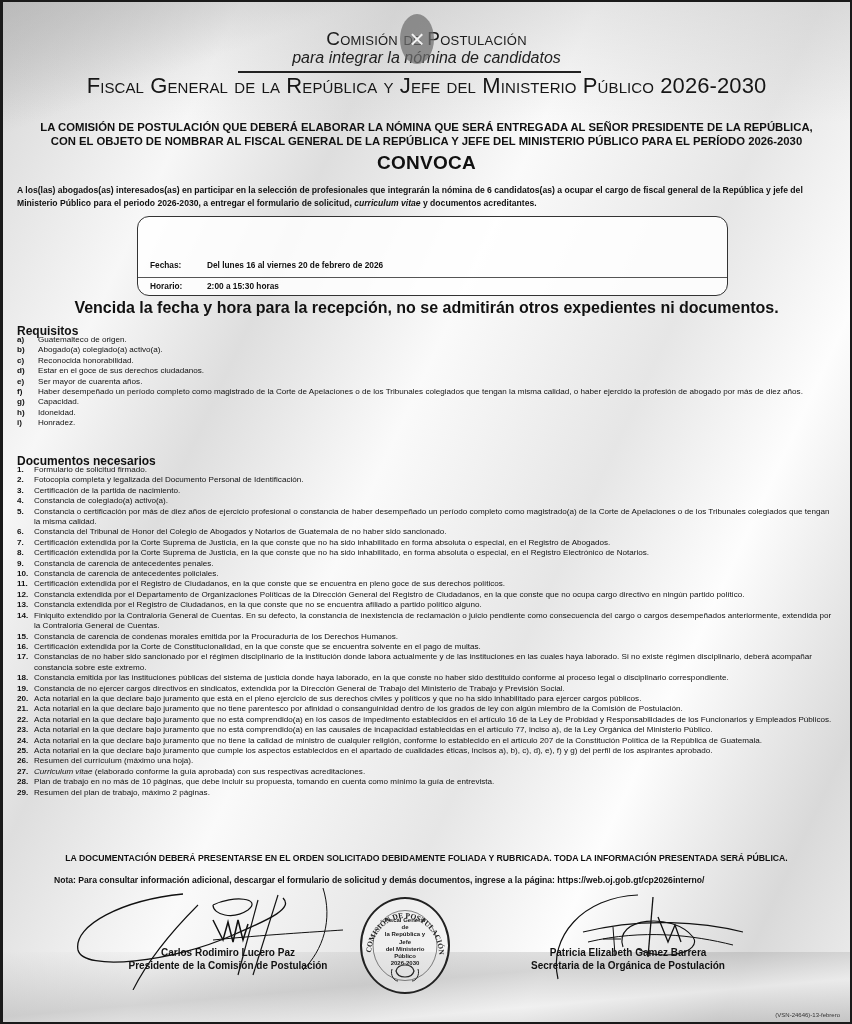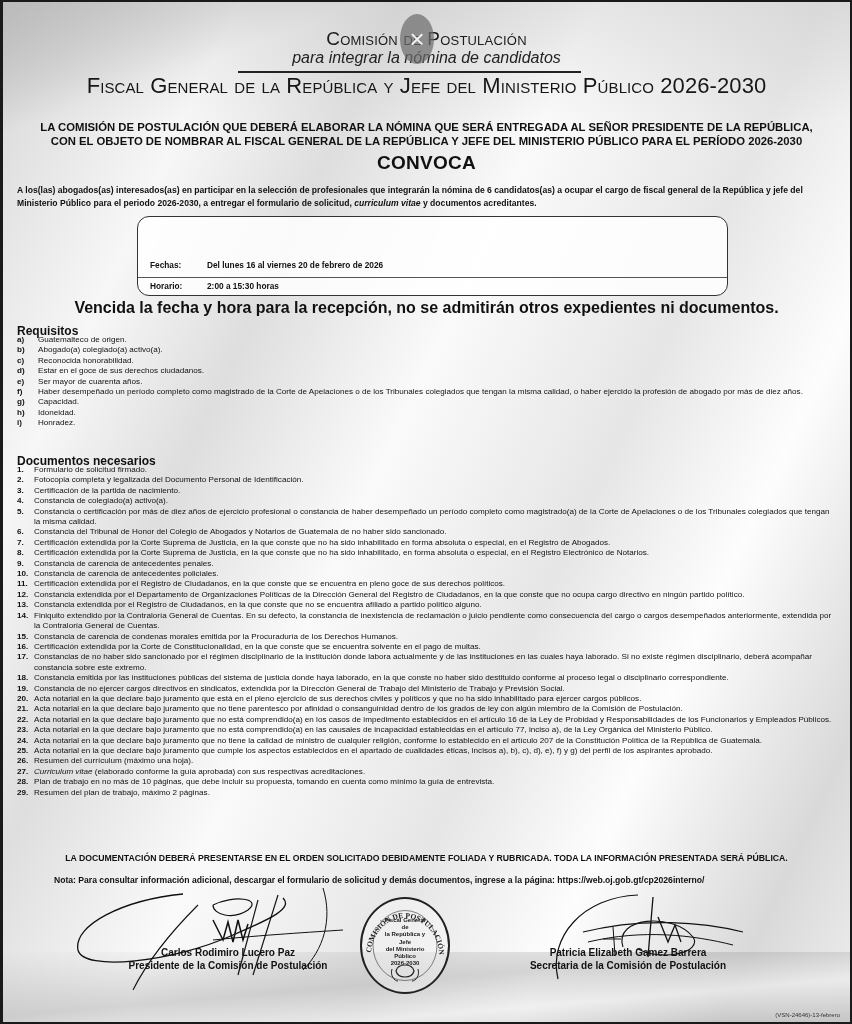--- a/index.html
+++ b/index.html
@@ -351,18 +351,18 @@
       <path d="M95 8 C40 10 5 50 15 92" fill="none" stroke="#111" stroke-width="1.2"></path>
       <path d="M40 45 C100 30 160 35 200 45" fill="none" stroke="#111" stroke-width="1.2"></path>
       <path d="M45 55 C100 42 150 48 190 58" fill="none" stroke="#111" stroke-width="1"></path>
       <path d="M80 60 C70 30 130 25 150 50 C160 65 120 75 95 62" fill="none" stroke="#111" stroke-width="1.1"></path>
       <path d="M110 10 L105 70" stroke="#111" stroke-width="1.3"></path>
       <path d="M115 30 L125 55 L132 38 L138 55" fill="none" stroke="#111" stroke-width="1.3"></path>
       <path d="M70 40 L72 68 M60 52 L78 52" stroke="#111" stroke-width="1"></path>
     </svg>
     <div class="sig-name sig2">
       <div>Patricia Elizabeth Gamez Barrera</div>
-      <div>Secretaria de la Comisión de Postulación</div>
+      <div>Secretaria de la Orgánica de Postulación</div>
     </div>
 
   </div>
   <div class="ref">(VSN-24646)-13-febrero</div>
 </div>
 
 </body></html>

